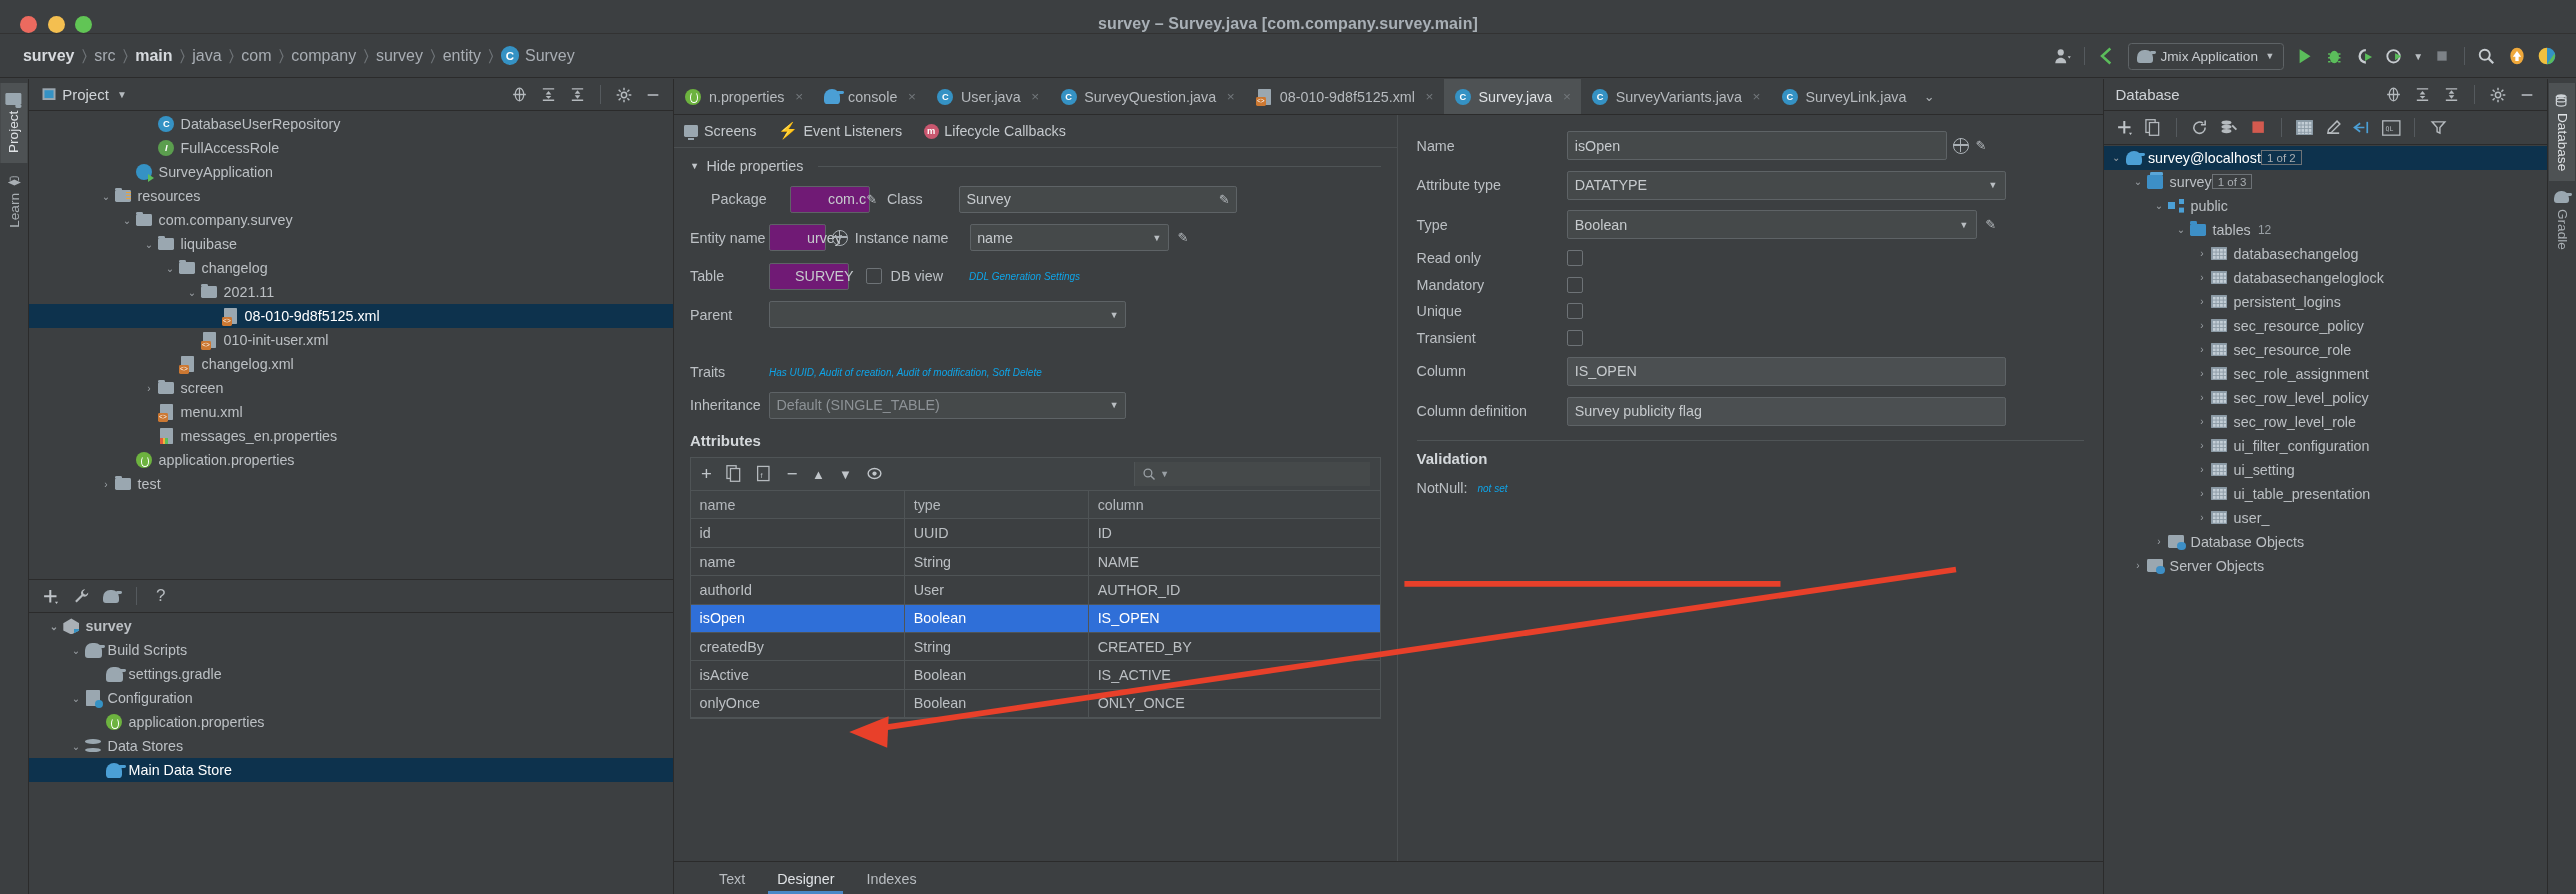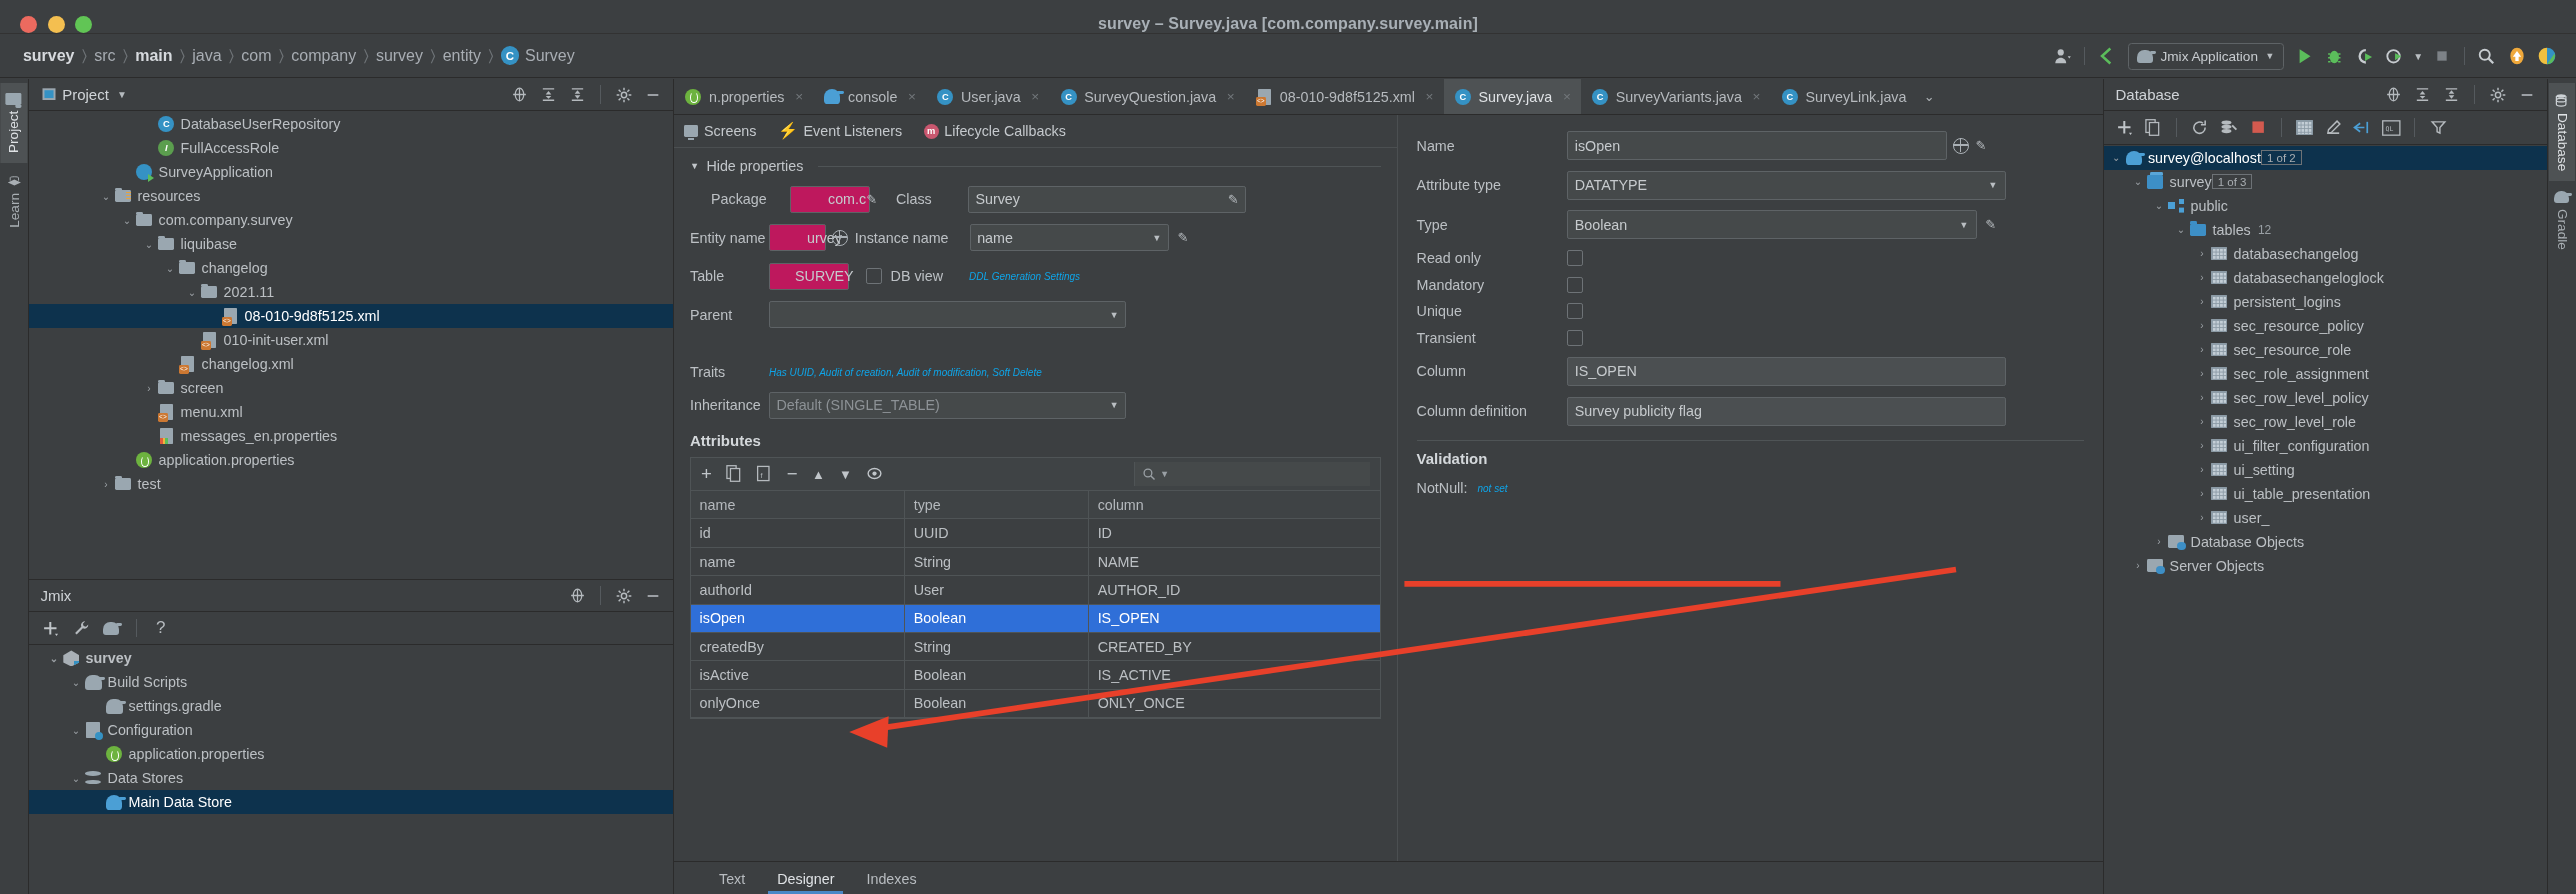--- a/index.html
+++ b/index.html
@@ -189,21 +189,21 @@
   .hide-props{ display:flex;align-items:center;gap:7.2px;font-size:14.3px;color:#c2c6ca;margin-bottom:11.5px;}
   .hide-props .line{ flex:1; height:0.7px; background:#4f5456; margin-left:7.2px; }
 
   .frow{ display:flex; align-items:center; margin-bottom:11.5px; gap:0; }
   .flabel{ font-size:14.3px; color:#bcc0c4; }
   .fld{
     background:#45494a; border:0.7px solid #5e6366; border-radius:2.1px;
     height:27px; display:flex; align-items:center; padding:0 6.4px;
     font-size:14.3px; color:#c6cacd; position:relative;
   }
-  .fld.gray{ background:#be185d;padding-left:37px; }
+  .fld.gray{ background:#701a75;padding-left:37px; }
   .fld.disabled{ color:#8d9296; }
   .pen{ margin-left:auto; color:#b6bbbf; font-size:13px; }
   .caret{ margin-left:auto; color:#b9bec2; font-size:9.3px; }
   .globe{ width:16px;height:16px;border-radius:50%;border:1.4px solid #aab0b5;position:relative;margin:0 6.4px;}
   .globe:after{content:"";position:absolute;left:5.7px;top:-0.7px;width:1.4px;height:14.3px;background:#aab0b5;}
   .globe:before{content:"";position:absolute;top:5.7px;left:-0.7px;width:14.3px;height:1.4px;background:#aab0b5;}
   .cbox{ width:16px;height:16px;border:1.4px solid #6e7377;border-radius:2.1px;background:#3c3f41; }
   .link{ color:#0ea5e9; font-size:10px;font-style:italic; }
   .sec-title{ font-size:15px; font-weight:700; color:#d4d8db; margin:13px 0 8.6px 0; }
 
@@ -534,43 +534,20 @@
         <div class="trow" style="padding-left: 69px;">
           <span class="arrow">›</span>
           <span class="tico">
             <span class="folder"></span>
           </span>
           <span>test</span>
         </div>
       </div>
 
     <div id="jmix-panel">
-      <div class="panel-head">
-        <span class="panel-title" style="margin-left:4.3px;">Jmix</span>
-        <span class="right-ic">
-          <span class="ic">
-            <svg width="17" height="17" viewBox="0 0 24 24">
-                <ellipse cx="12" cy="12" rx="6" ry="9" stroke="#b5babe" stroke-width="1.8" fill="none"></ellipse>
-                <path d="M12 3v18M3 12h18" stroke="#b5babe" stroke-width="1.8"></path>
-              </svg>
-          </span>
-          <span class="tb-sep"></span>
-          <span class="ic">
-            <svg width="16" height="16" viewBox="0 0 24 24">
-                <circle cx="12" cy="12" r="4" stroke="#b5babe" stroke-width="2.2" fill="none"></circle>
-                <path d="M12 1v4M12 19v4M1 12h4M19 12h4M4 4l3 3M17 17l3 3M20 4l-3 3M7 17l-3 3" stroke="#b5babe" stroke-width="2.2"></path>
-              </svg>
-          </span>
-          <span class="ic">
-            <svg width="16" height="16" viewBox="0 0 24 24">
-                <path d="M4 12h16" stroke="#b5babe" stroke-width="2.4"></path>
-              </svg>
-          </span>
-        </span>
-      </div>
       <div id="jmix-toolbar">
         <span class="ic">
           <svg width="18.6" height="18.6" viewBox="0 0 24 24">
               <path d="M12 4v16M4 12h16" stroke="#c0c5c9" stroke-width="2.6"></path>
               <path d="M18 19 L22 19 L20 22 Z" fill="#c0c5c9"></path>
             </svg>
         </span>
         <span class="ic">
           <svg width="18.6" height="18.6" viewBox="0 0 24 24">
               <path d="M17 3a5 5 0 0 0-5 7L4 18l2 2 8-8a5 5 0 0 0 7-5l-3 3-3-1-1-3z" fill="#b5babe"></path>
@@ -719,21 +696,21 @@
             <span>Hide properties</span>
             <span class="line"></span>
           </div>
 
           <div class="frow">
             <span class="flabel" style="width:79px;margin-left:21px;">Package</span>
             <span class="fld gray" style="width:80px;">
               <span>com.c</span>
               <span class="pen">✎</span>
             </span>
-            <span class="flabel" style="width:72px;margin-left:26px;">Class</span>
+            <span class="flabel" style="width:72px;margin-left:17px;">Class</span>
             <span class="fld" style="width:278px;">
               <span>Survey</span>
               <span class="pen">✎</span>
             </span>
           </div>
 
           <div class="frow">
             <span class="flabel" style="width:79px;">Entity name</span>
             <span class="fld gray" style="width:57px;">
               <span>urvey</span>

